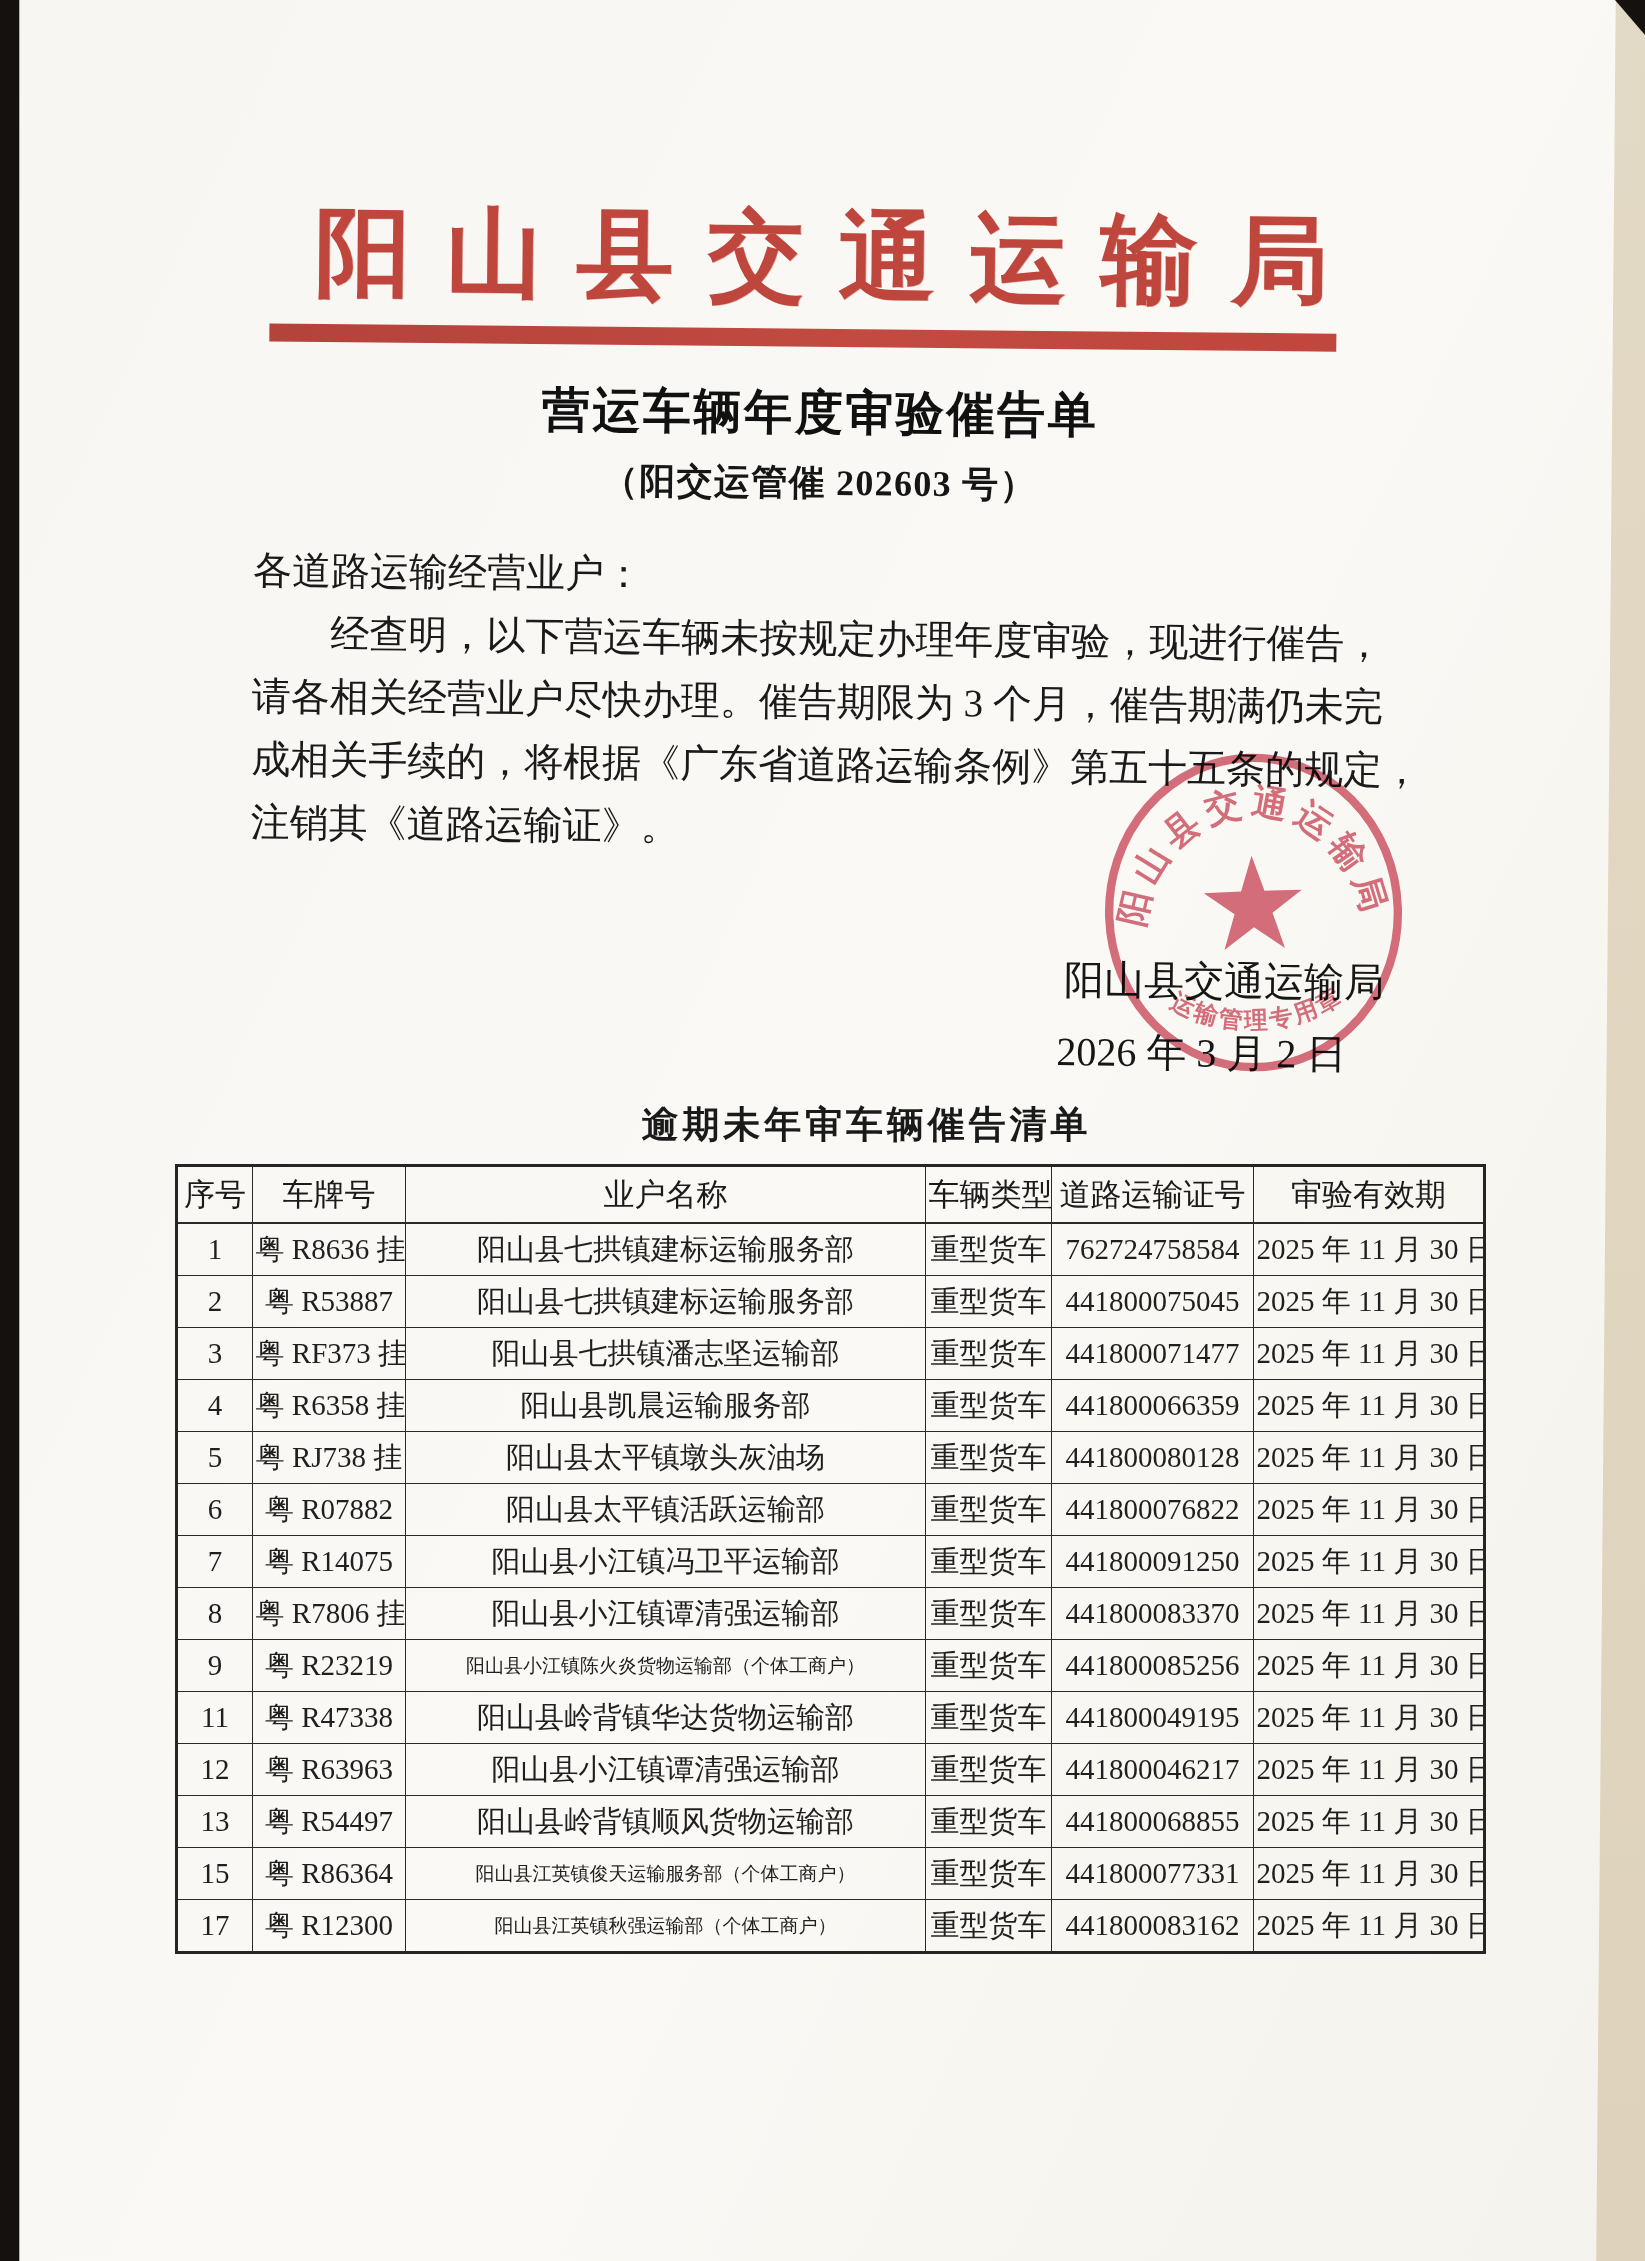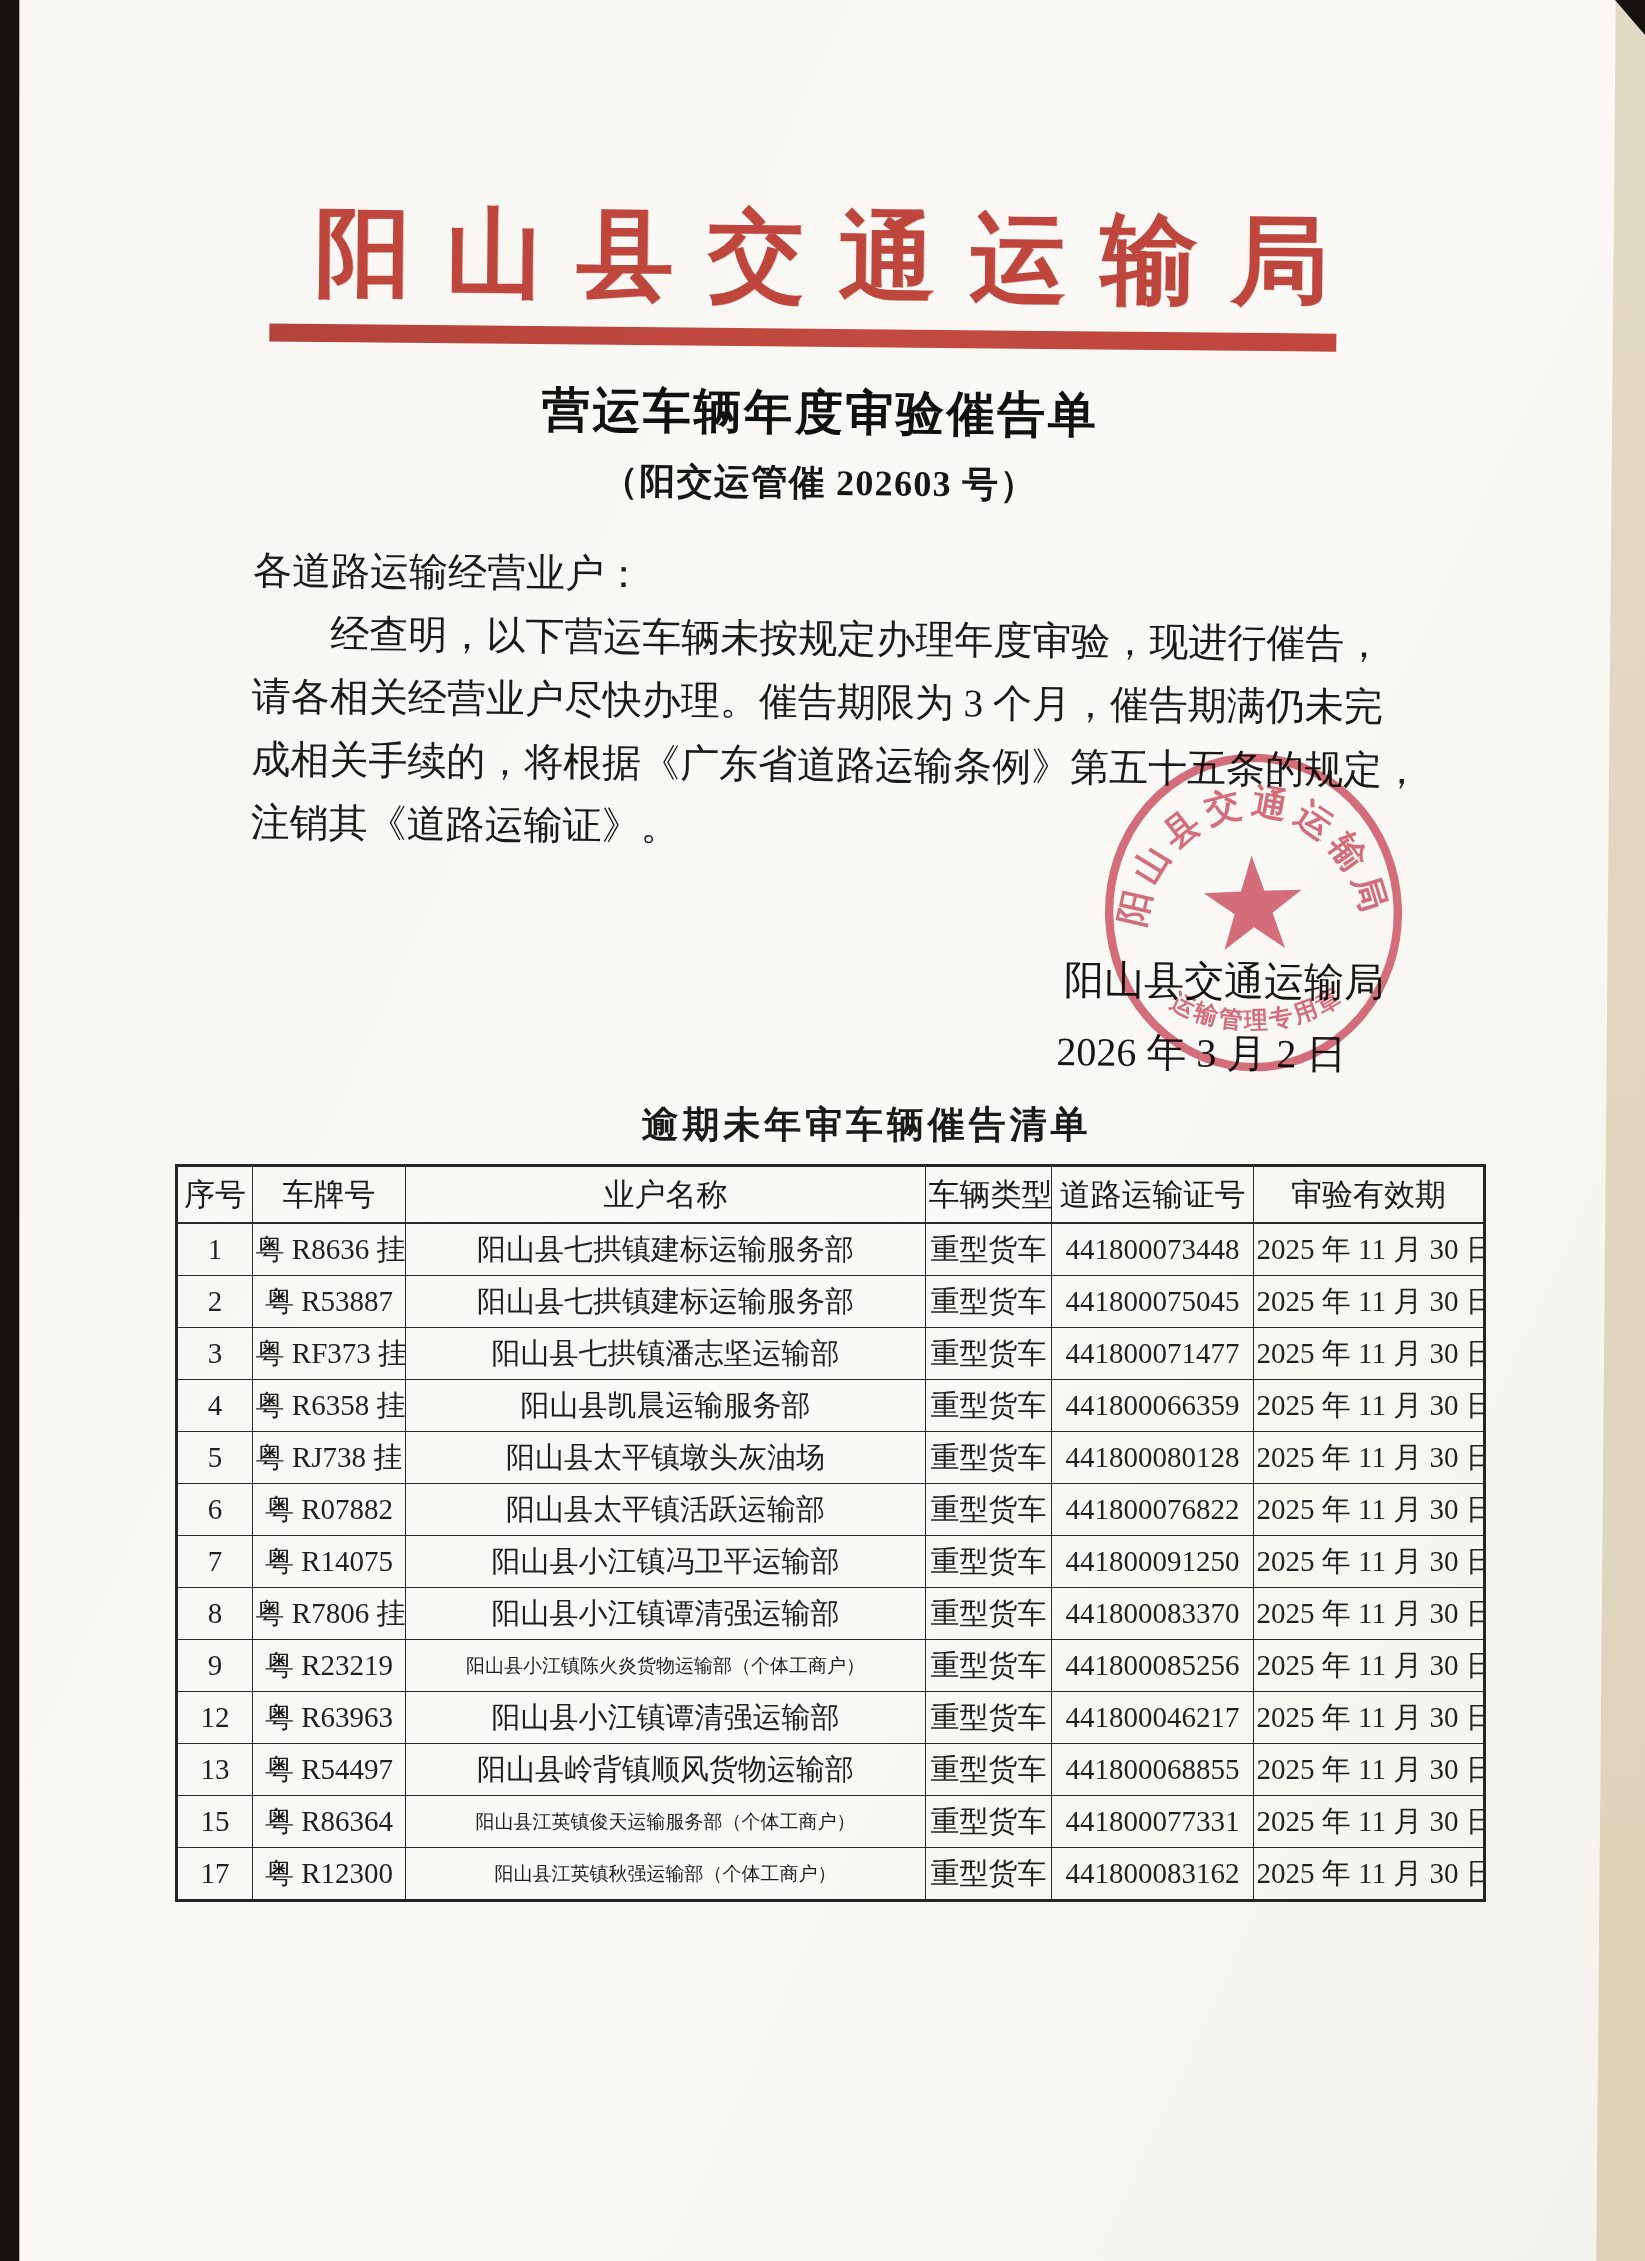--- a/index.html
+++ b/index.html
@@ -166,21 +166,21 @@
       <th>道路运输证号</th>
       <th>审验有效期</th>
     </tr>
   </thead>
   <tbody>
       <tr>
         <td>1</td>
         <td>粤 R8636 挂</td>
         <td>阳山县七拱镇建标运输服务部</td>
         <td>重型货车</td>
-        <td>441800073448</td>
+        <td>762724758584</td>
         <td>2025 年 11 月 30 日</td>
       </tr>
       <tr>
         <td>2</td>
         <td>粤 R53887</td>
         <td>阳山县七拱镇建标运输服务部</td>
         <td>重型货车</td>
         <td>441800075045</td>
         <td>2025 年 11 月 30 日</td>
       </tr>
@@ -234,20 +234,28 @@
       </tr>
       <tr>
         <td>9</td>
         <td>粤 R23219</td>
         <td class="tight">阳山县小江镇陈火炎货物运输部（个体工商户）</td>
         <td>重型货车</td>
         <td>441800085256</td>
         <td>2025 年 11 月 30 日</td>
       </tr>
       <tr>
+        <td>11</td>
+        <td>粤 R47338</td>
+        <td>阳山县岭背镇华达货物运输部</td>
+        <td>重型货车</td>
+        <td>441800049195</td>
+        <td>2025 年 11 月 30 日</td>
+      </tr>
+      <tr>
         <td>12</td>
         <td>粤 R63963</td>
         <td>阳山县小江镇谭清强运输部</td>
         <td>重型货车</td>
         <td>441800046217</td>
         <td>2025 年 11 月 30 日</td>
       </tr>
       <tr>
         <td>13</td>
         <td>粤 R54497</td>

